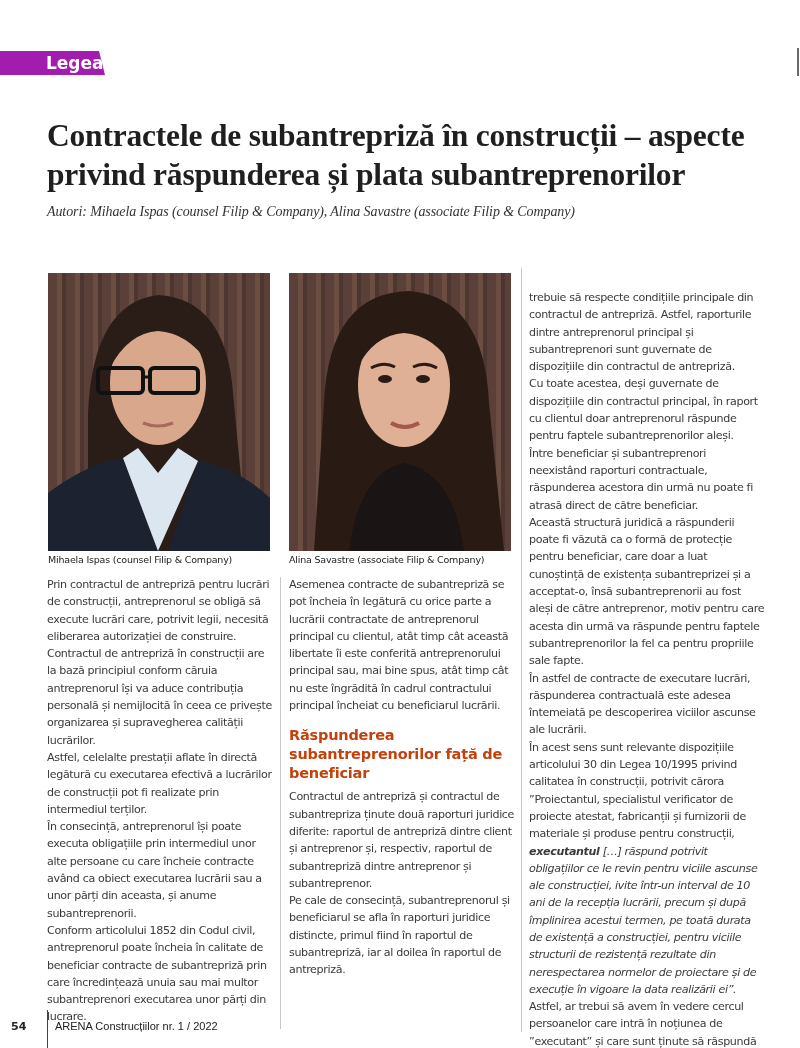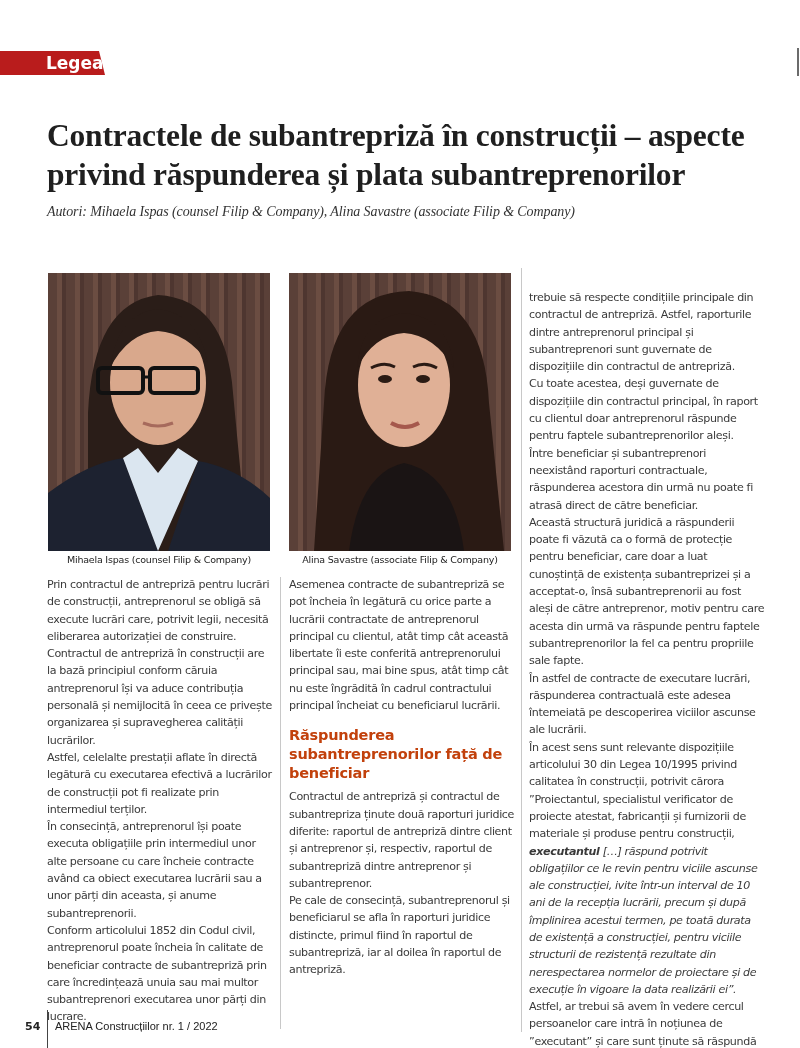--- a/index.html
+++ b/index.html
@@ -3,21 +3,21 @@
 <meta charset="utf-8">
 <style>
   html, body { margin: 0; padding: 0; }
   body {
     width: 800px; height: 1048px; position: relative; overflow: hidden;
     background: #ffffff; color: #2b2b2b;
     font-family: "DejaVu Sans", "Liberation Sans", sans-serif;
   }
   .section-tag {
     position: absolute; left: 0; top: 51px; width: 105px; height: 24px;
-    background: #b91c1c;
+    background: #a21caf;
     clip-path: polygon(0 0, 99px 0, 105px 100%, 0 100%);
   }
   .section-tag span {
     position: absolute; left: 46px; top: 0px; line-height: 24px;
     color: #ffffff; font-weight: bold; font-size: 17px;
     font-family: "DejaVu Sans", sans-serif;
   }
   .right-edge-bar {
     position: absolute; left: 797px; top: 48px; width: 2px; height: 28px; background: #6b6b6b;
   }
@@ -32,21 +32,21 @@
     font-size: 14px; color: #333; letter-spacing: -0.1px;
   }
   .photo {
     position: absolute; top: 273px; height: 278px; overflow: hidden;
     background: repeating-linear-gradient(90deg, #5a4038 0 9px, #6b4d42 9px 14px, #4e3630 14px 18px);
   }
   .photo-1 { left: 48px; width: 222px; }
   .photo-2 { left: 289px; width: 222px; }
   .photo svg { position: absolute; left: 0; top: 0; }
   .caption {
-    position: absolute; top: 554px; width: 222px; text-align: center;
+    position: absolute; top: 554px; width: 222px; 
     font-size: 9.5px; color: #222; letter-spacing: -0.2px;
   }
   .caption-1 { left: 48px; }
   .caption-2 { left: 289px; }
   .col {
     position: absolute; font-size: 11.1px; line-height: 17.3px; color: #3a3a3a;
     font-family: "DejaVu Sans", "Liberation Sans", sans-serif; letter-spacing: -0.35px;
   }
   .col p { margin: 0; }
   .col-1 { left: 47px; top: 576px; width: 229px; }
@@ -55,21 +55,21 @@
   .col-rule { position: absolute; width: 1px; background: #c8c8c8; }
   .rule-1 { left: 280px; top: 577px; height: 452px; }
   .rule-2 { left: 521px; top: 268px; height: 764px; }
   .subhead {
     font-size: 14.5px; line-height: 19px; font-weight: bold; color: #c2410c;
     margin: 12px 0 5px 0 !important; letter-spacing: -0.2px;
   }
   .em { font-style: italic; }
   .strong { font-weight: bold; }
   .footer-page {
-    position: absolute; left: 25px; top: 1020px; font-size: 11px; font-weight: bold; color: #222;
+    position: absolute; left: 11px; top: 1020px; font-size: 11px; font-weight: bold; color: #222;
   }
   .footer-rule {
     position: absolute; left: 47px; top: 1010px; width: 1px; height: 38px; background: #444;
   }
   .footer-mag {
     position: absolute; left: 55px; top: 1020px; font-size: 11px; color: #222;
     font-family: "Liberation Sans", sans-serif;
   }
 </style>
 </head>

